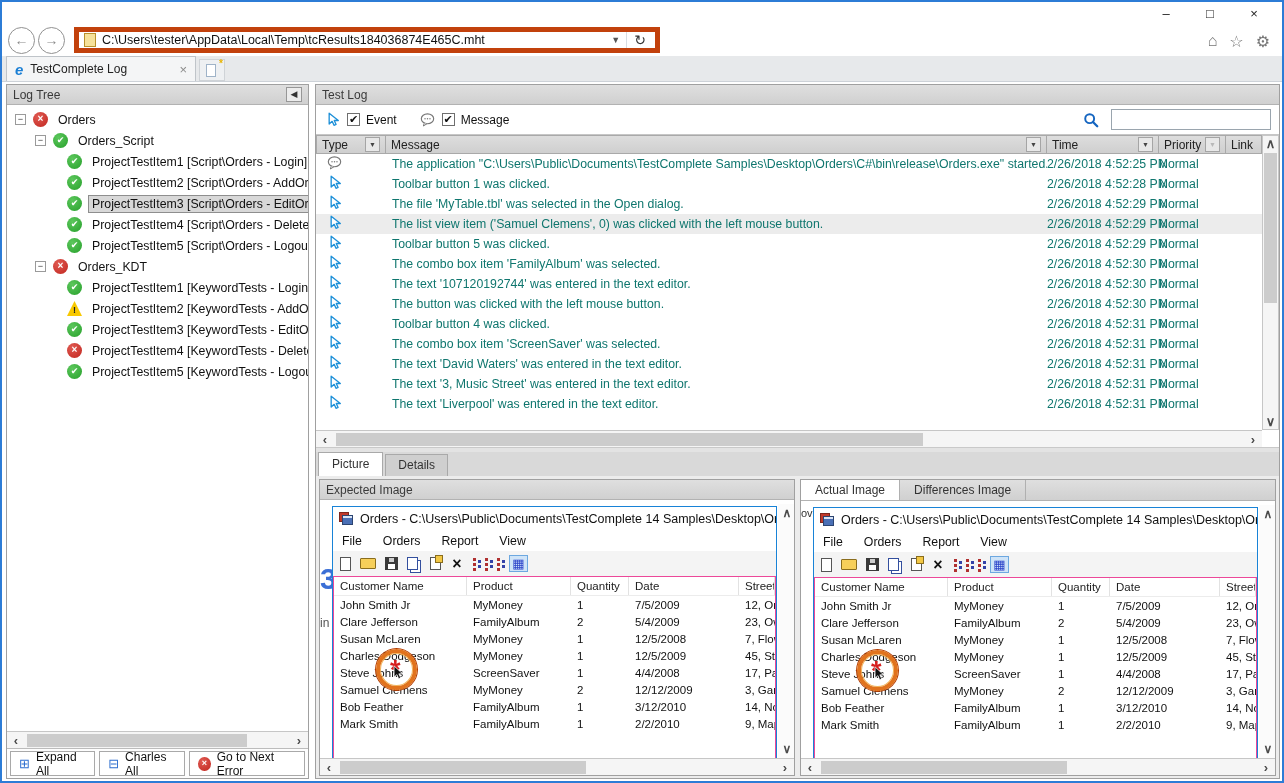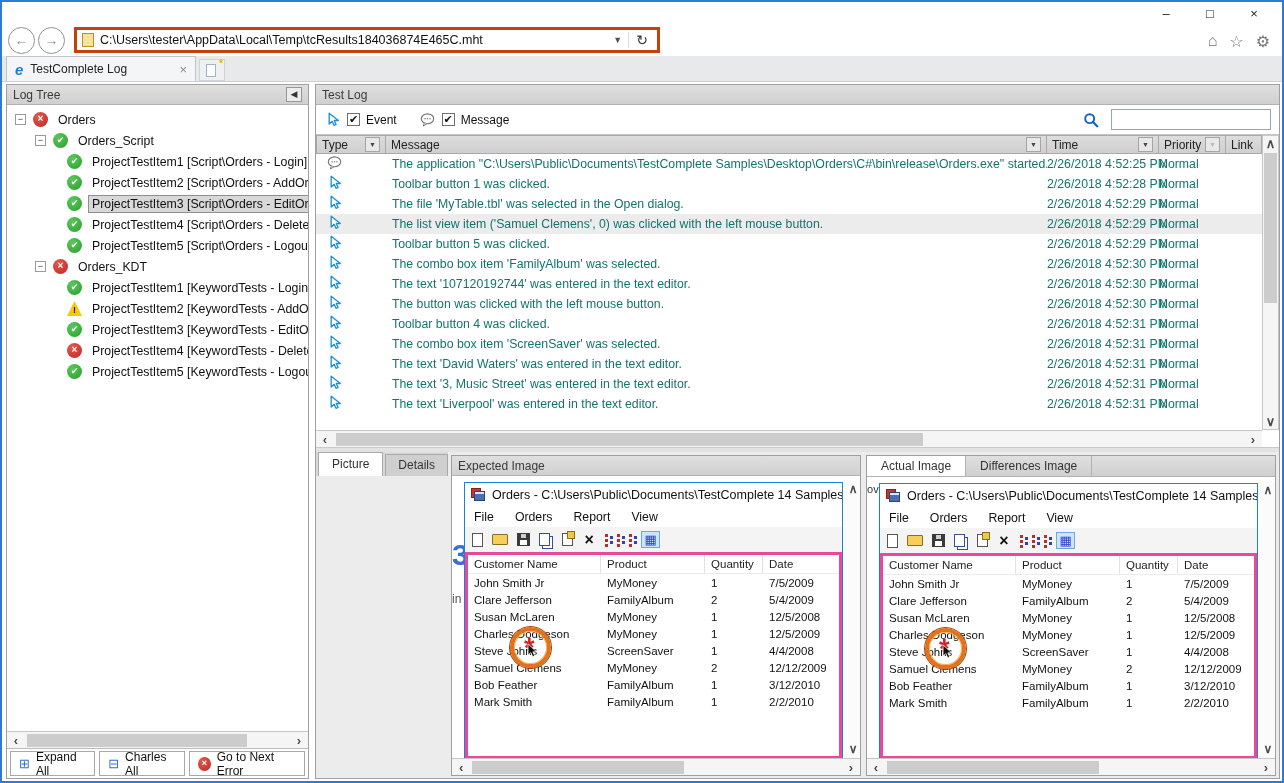--- a/index.html
+++ b/index.html
@@ -5,21 +5,21 @@
   *{box-sizing:border-box;margin:0;padding:0}
   body{width:1284px;height:783px;font-family:"Liberation Sans",sans-serif;background:#fff;overflow:hidden}
   .window{width:1284px;height:783px;border:2px solid #2c7cd6;background:#fff;position:relative;display:flex;flex-direction:column}
 
   
   .titlebar{height:22px;position:relative}
   .win-controls{position:absolute;right:6px;top:4px;display:flex}
   .win-btn{width:44px;text-align:center;font-size:13px;color:#222;cursor:default}
   .navrow{height:32px;display:flex;align-items:center;padding-left:6px;position:relative}
   .nav-btn{width:27px;height:27px;border:1px solid #919191;border-radius:50%;color:#8a8a8a;font-size:14px;line-height:25px;text-align:center;margin-right:3px;background:#fff}
-  .addressbar{margin-left:6px;width:586px;height:26px;border:3px solid #c2410c;display:flex;align-items:center;padding:0 2px 0 5px;background:#fff}
+  .addressbar{margin-left:6px;width:586px;height:26px;border:5px solid #c2410c;display:flex;align-items:center;padding:0 2px 0 5px;background:#fff}
   .mht-icon{width:12px;height:14px;background:#f6e29a;border:1px solid #b9912c;margin-right:6px;flex:none}
   .addr-text{flex:1;font-size:12.5px;color:#111;white-space:nowrap;overflow:hidden}
   .addr-drop{color:#555;padding:0 6px;font-size:9px}
   .addr-refresh{color:#333;padding:0 7px;font-size:14px;border-left:1px solid #d7dde3}
   .browser-tools{position:absolute;right:12px;top:8px;display:flex;gap:12px;color:#767676;font-size:16px}
   .tabrow{height:26px;background:#e7e9eb;display:flex;align-items:flex-end;padding-left:4px;border-bottom:1px solid #cdd2d8}
   .tab{height:25px;width:190px;background:#f4f5f6;border:1px solid #bfc4c9;border-bottom:none;display:flex;align-items:center;padding:0 8px}
   .ie-logo{color:#1b7fd4;font-weight:bold;font-style:italic;font-size:15px;margin-right:7px}
   .tab-title{flex:1;font-size:12px;color:#222;white-space:nowrap;overflow:hidden}
   .tab-close{color:#8b8b8b;font-size:13px;margin-left:6px}
@@ -71,21 +71,21 @@
   .log-row.selected{background:#ececec}
   .c-type{width:70px;flex:none;padding-left:11px}
   .row-type-icon{display:inline-flex;width:16px;height:16px}
   .c-msg{flex:1;min-width:0;padding-left:6px;overflow:hidden}
   .c-time{width:112px;flex:none}.c-pri{width:67px;flex:none}.c-link{width:36px;flex:none}
   .lt-vscroll{position:absolute;right:0;top:0;bottom:17px;width:17px;background:#f5f5f5;border:1px solid #c6c6c6;display:flex;flex-direction:column;align-items:center}
   .vthumb{width:13px;background:#cccccc;margin-top:2px}
 
   
   .gray-gap{height:5px;background:#e3e3e3;flex:none;border-top:1px solid #c9c9c9}
-  .bottom{height:326px;flex:none;display:flex;flex-direction:row;background:#ececec}
+  .bottom{height:326px;flex:none;display:flex;flex-direction:column;background:#ececec}
   .tabstrip{height:24px;flex:none;display:flex;align-items:flex-end;padding-left:2px;gap:2px;background:#d9d9d9}
   .tab2{padding:3px 12px 4px;font-size:12px;border:1px solid #a9a9a9;border-bottom:none;background:#cfcfcf;color:#333}
   .tab2.active{background:#fff;padding:4px 13px 5px}
   .panes{flex:1;display:flex;gap:5px;padding:3px 3px 2px;min-height:0}
   .pane{flex:1;border:1px solid #a0a0a0;display:flex;flex-direction:column;background:#fff;min-width:0;position:relative}
   .pic-tabs{height:21px;flex:none;background:linear-gradient(#dfdfdf,#d0d0d0);border-bottom:1px solid #b2b2b2;display:flex}
   .ptab{padding:2px 14px;font-size:12px;color:#333;border-right:1px solid #b0b0b0;display:flex;align-items:center}
   .ptab.active{background:#fff}
   .pic-viewport{flex:1;position:relative;overflow:hidden;background:#fff;min-height:0}
   .frag{position:absolute;z-index:0}
@@ -110,21 +110,21 @@
   .tb-save::before{content:"";position:absolute;left:4px;top:1px;width:5px;height:4px;background:#cfcfcf}
   .tb-copy{width:11px;height:13px;background:#fff;border:1px solid #334f9e;box-shadow:3px 3px 0 -1px #fff,3px 3px 0 0 #334f9e;margin-right:3px}
   .tb-properties{width:11px;height:13px;background:#fff;border:1px solid #555;position:relative}
   .tb-properties::after{content:"";position:absolute;right:-3px;top:-3px;width:6px;height:6px;background:#f2c744;border:1px solid #8a6d1d}
   .tb-delete{color:#111;font-weight:bold;font-size:13px;width:14px}
   .tb-delete::after{content:"×";font-size:16px}
   .tb-sort-ascending::after,.tb-sort-descending::after,.tb-group-records::after{content:"";width:3px;height:3px;background:#b03030;box-shadow:5px 2px 0 #3342a8,0 5px 0 #b03030,5px 7px 0 #3342a8,0 10px 0 #b03030;margin-bottom:8px}
   .tb-grid-view{width:19px;height:17px;border:1px solid #6da8e0;background:#cfe4f8;color:#2a41c9;font-size:13px}
   .tb-grid-view::after{content:"▦"}
 
-  .app-grid{flex:1;border:3px solid #ec4899;display:flex;flex-direction:column;position:relative;background:#fff;min-height:0;overflow:hidden}
+  .app-grid{flex:1;border:1px solid #ec4899;display:flex;flex-direction:column;position:relative;background:#fff;min-height:0;overflow:hidden}
   .g-header{display:flex;height:19px;flex:none;align-items:center;font-size:11.5px;color:#222;border-bottom:1px solid #ececec}
   .g-hcell{padding-left:6px;border-right:1px solid #e2e2e2;height:100%;display:flex;align-items:center;white-space:nowrap;overflow:hidden}
   .g-row{display:flex;height:17px;align-items:center;font-size:11.5px;color:#111;white-space:nowrap}
   .g-cell{padding-left:6px;overflow:hidden}
   .gc0{width:133px;flex:none}.gc1{width:104px;flex:none}.gc2{width:58px;flex:none}.gc3{width:110px;flex:none}.gc4{flex:1;min-width:0}
   .click-indicator{position:absolute;left:42px;top:72px;width:41px;height:41px;border-radius:50%;border:4px solid #e1731d;box-shadow:0 0 0 1px #b33c00,inset 0 0 0 1px #f2b659;z-index:3}
   .click-star{position:absolute;left:10px;top:2px;font-size:27px;font-weight:bold;color:#d61f1f}
   .click-cursor{position:absolute;left:13px;top:12px}
   .pic-vscroll{position:absolute;right:0;top:4px;bottom:0;width:16px;display:flex;flex-direction:column;background:#fbfbfb;z-index:2}
   .pic-vscroll .scroll-arrow{font-size:12px;height:18px;line-height:18px}

